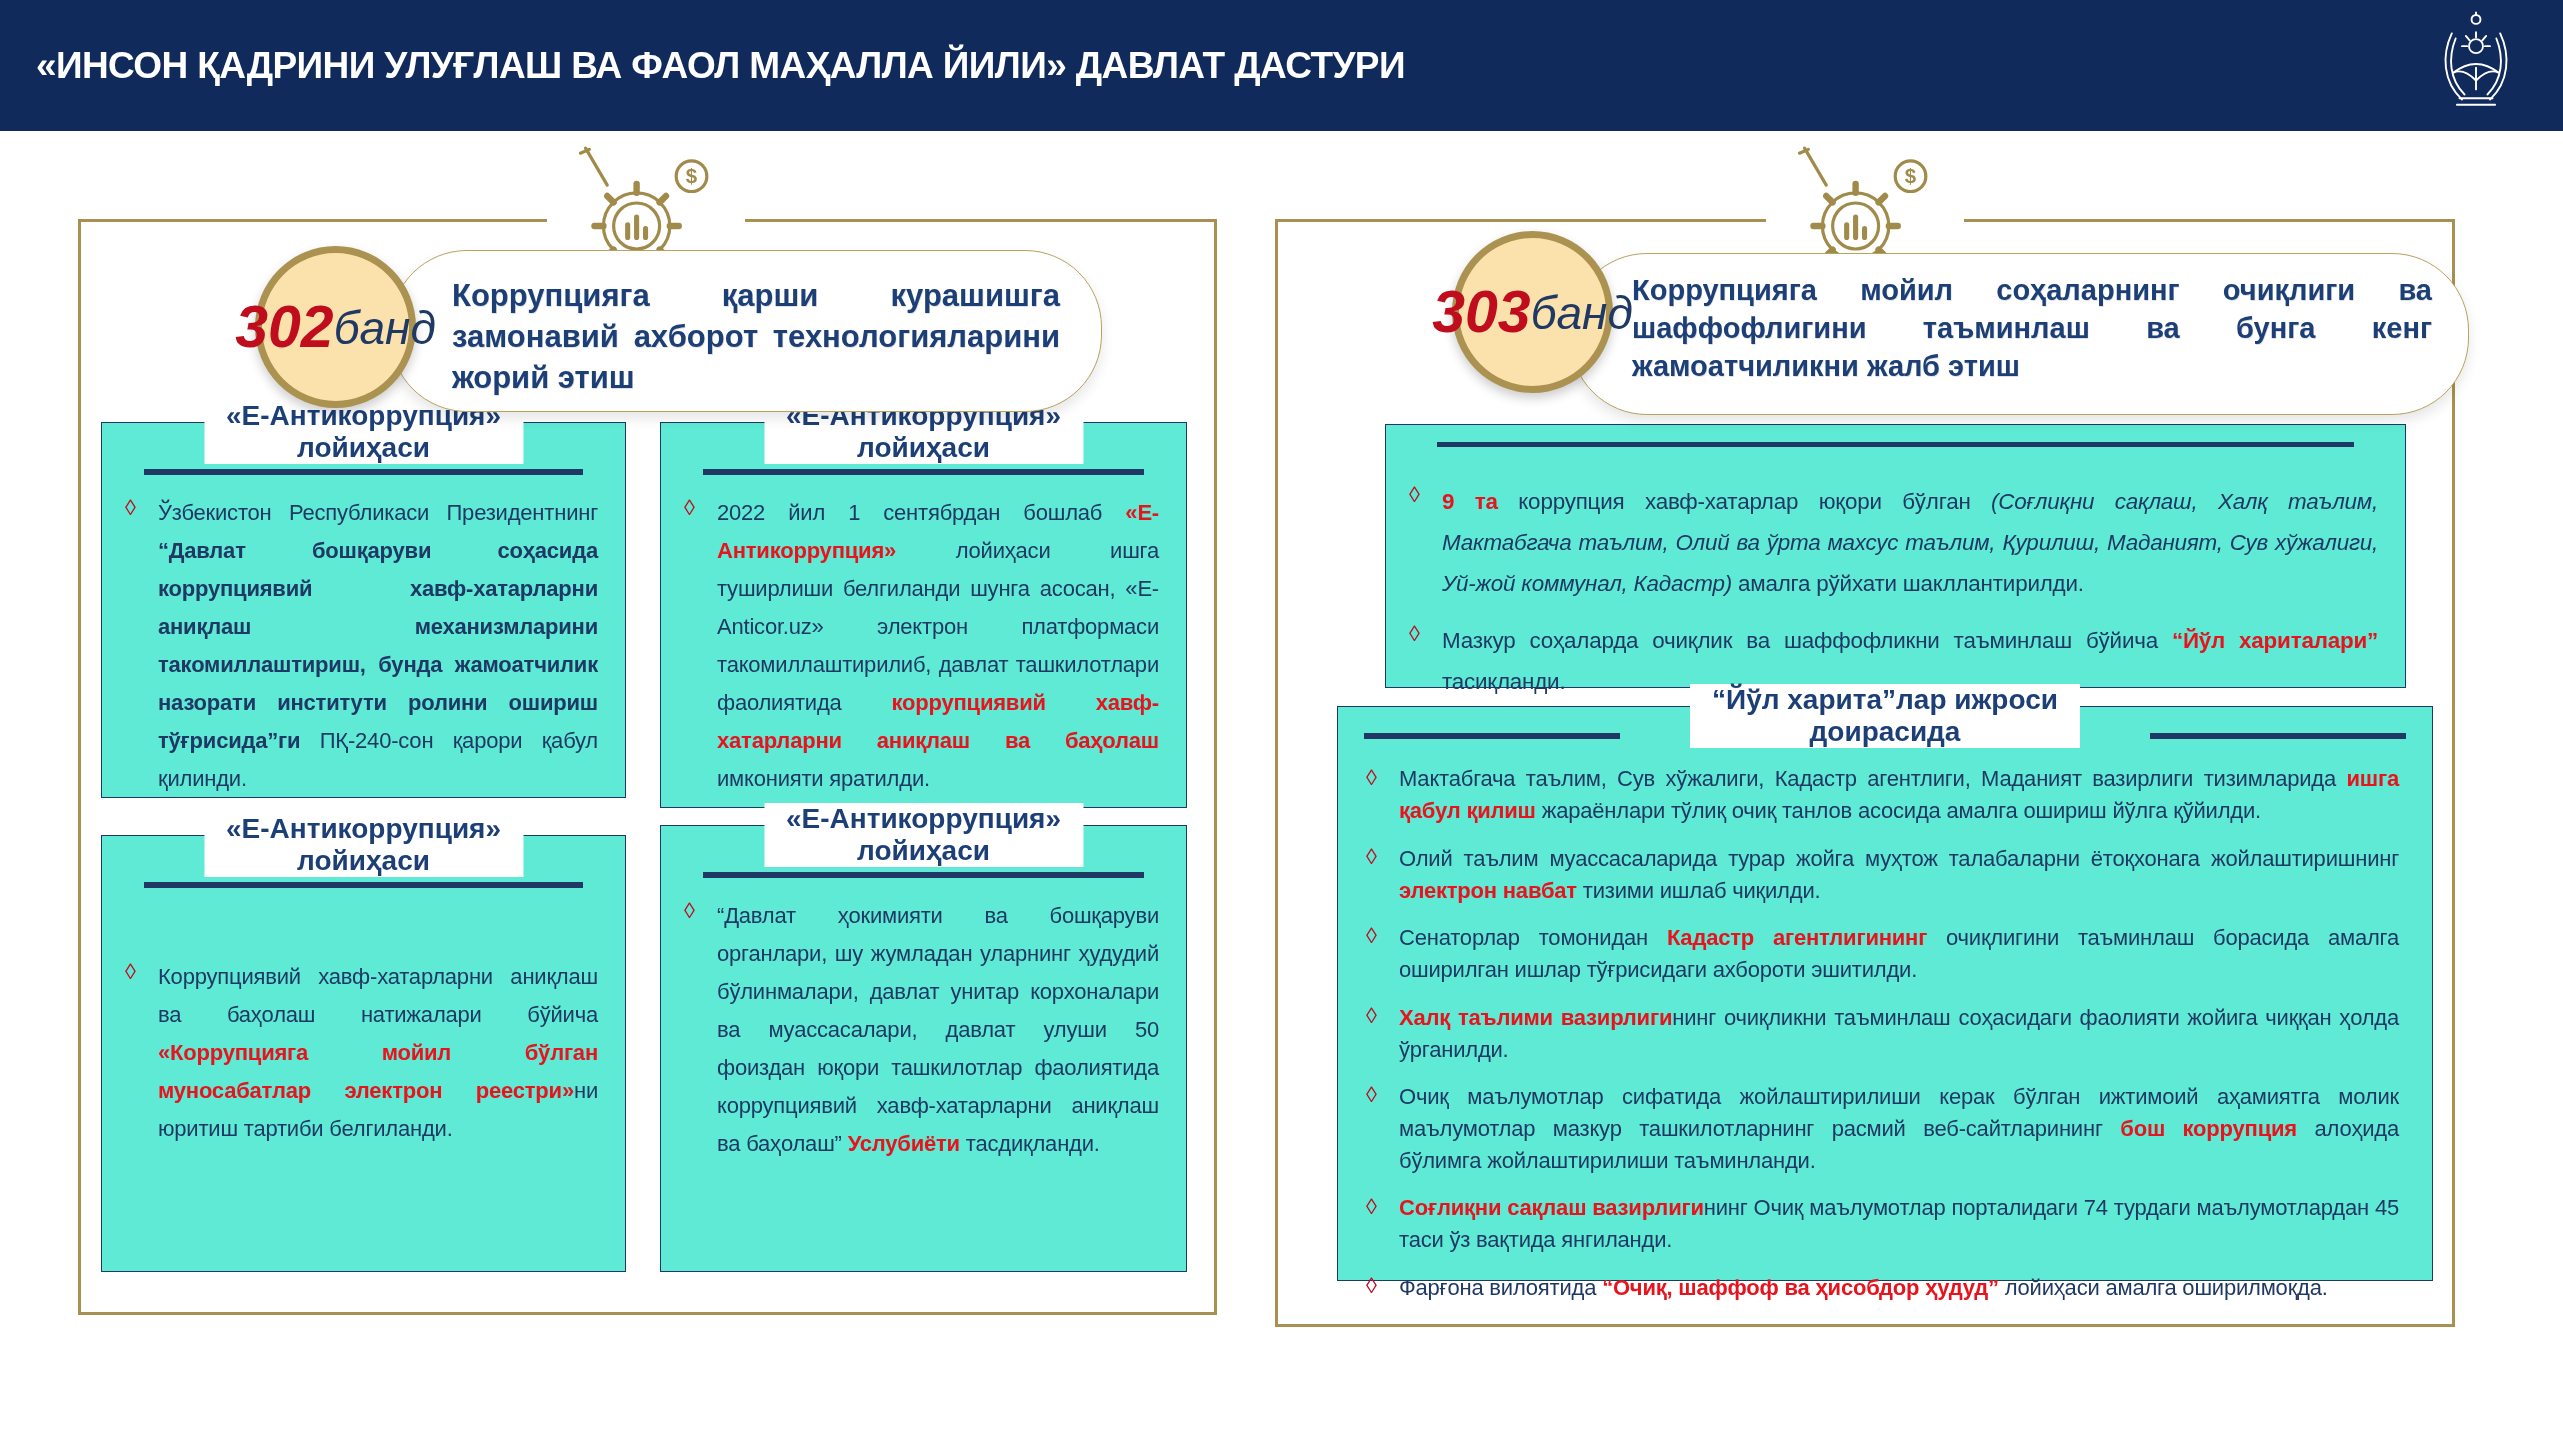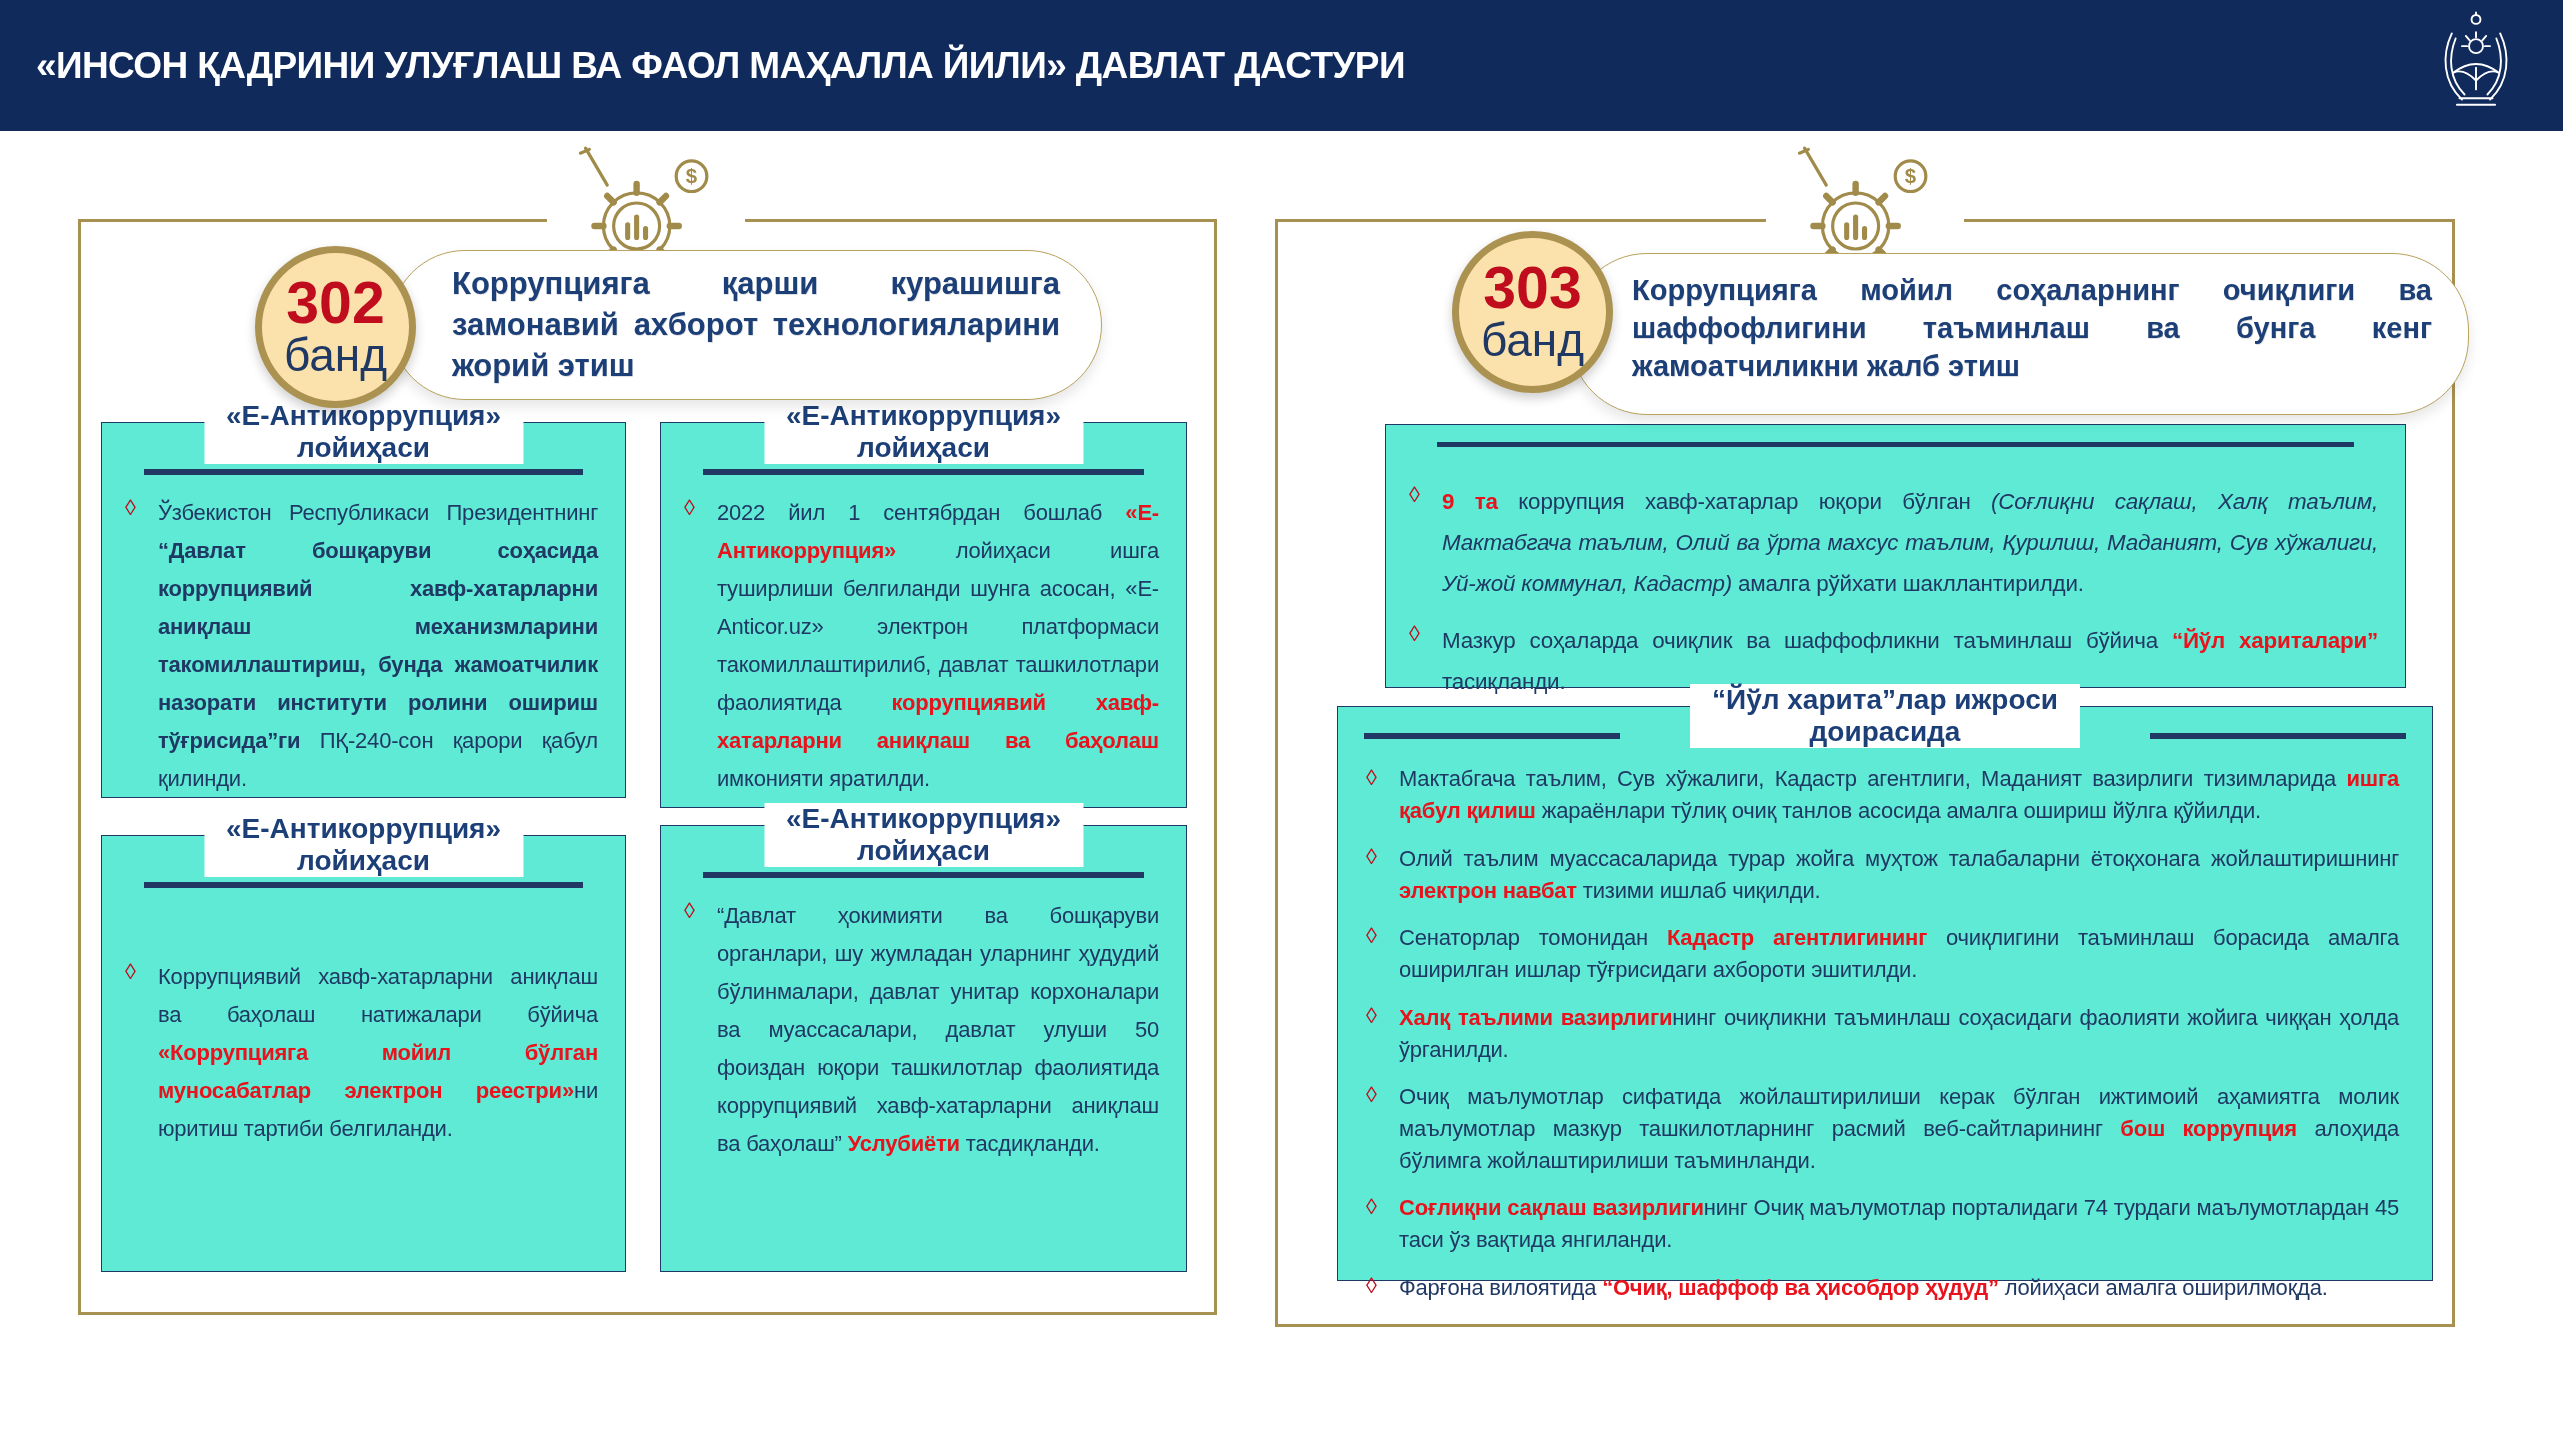--- a/index.html
+++ b/index.html
@@ -20,22 +20,22 @@
   
   .panel{position:absolute;border:3.2px solid var(--gold);background:#fff;}
   .panel-left{left:78px;top:219px;width:1133px;height:1090px;}
   .panel-right{left:1275px;top:219px;width:1174px;height:1102px;}
   .icon-gap{position:absolute;top:-6.4px;height:10.2px;width:198px;background:#fff;}
   .cluster-icon{position:absolute;top:-79px;width:154px;height:166px;z-index:2;}
 
   
   .badge{position:absolute;width:147px;height:148px;border-radius:50%;
      border:7px solid #ab9250;background:var(--badge-fill);z-index:4;
-     display:flex;flex-direction:column;align-items:center;justify-content:center;
-     box-shadow:0 5.1px 10.2px rgba(0,0,0,.2);}
+     display:flex;flex-direction:row;align-items:center;justify-content:center;
+     box-shadow:0 5.1px 10.2px rgba(0,0,0,.2);font-style:italic;}
   .badge-num{font-size:59px;font-weight:bold;color:var(--badge-red);line-height:55px;}
   .badge-label{font-size:46px;color:var(--text-navy);line-height:46px;margin-top:1.3px;}
   .pill{position:absolute;background:#fff;border:1.9px solid #b9a25c;border-radius:77px;z-index:3;
      display:flex;align-items:center;box-shadow:0 6.4px 12.8px rgba(0,0,0,.10);}
   .pill p{margin:0;width:100%;font-weight:bold;color:var(--head-navy);
      font-size:31px;line-height:41px;text-align:justify;text-shadow:0.6px 0.6px 0 rgba(0,0,0,.12);}
 
   
   .box{position:absolute;border:1.9px solid var(--text-navy);background:#5eead4;}
   .box-title{position:absolute;top:-23px;left:50%;transform:translateX(-50%);
@@ -128,21 +128,21 @@
         <circle cx="196" cy="232" r="3"></circle>
           <circle cx="196" cy="246" r="3"></circle>
       </g>
       <text x="196" y="63" text-anchor="middle" font-size="32" font-weight="bold" fill="#a08b4a">$</text>
     </svg>
 
     <div class="badge" style="left:174px;top:24px;">
       <div class="badge-num">302</div>
       <div class="badge-label">банд</div>
     </div>
-    <div class="pill" style="left:309px;top:27.5px;width:608px;height:148px;padding:0 41px 0 61px;">
+    <div class="pill" style="left:309px;top:27.5px;width:608px;height:148px;padding:12px 41px 0 61px;">
       <p>Коррупцияга қарши курашишга замонавий ахборот технологияларини жорий этиш</p>
     </div>
 
     <div class="box" style="left:20px;top:200px;width:523px;height:374px;">
       <div class="box-title">
         <div>«Е-Антикоррупция»</div>
         <div>лойиҳаси</div>
       </div>
       <div class="box-rule"></div>
       <div class="box-body">

